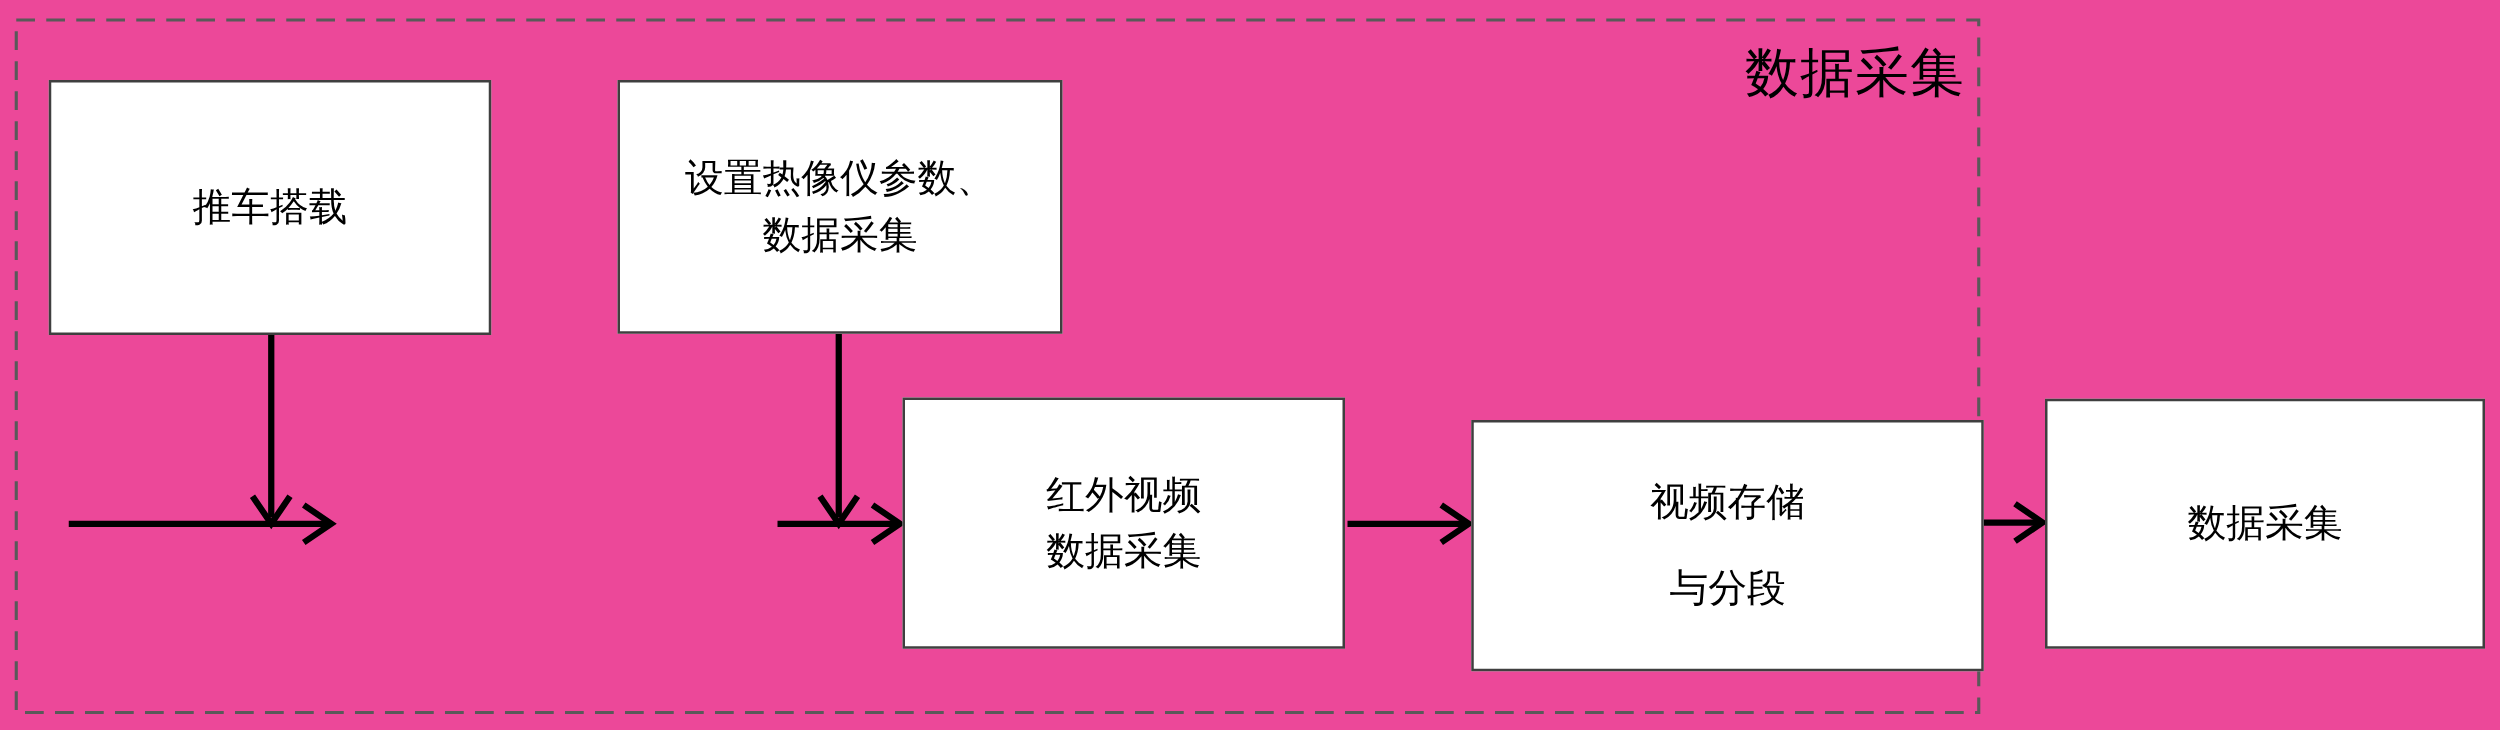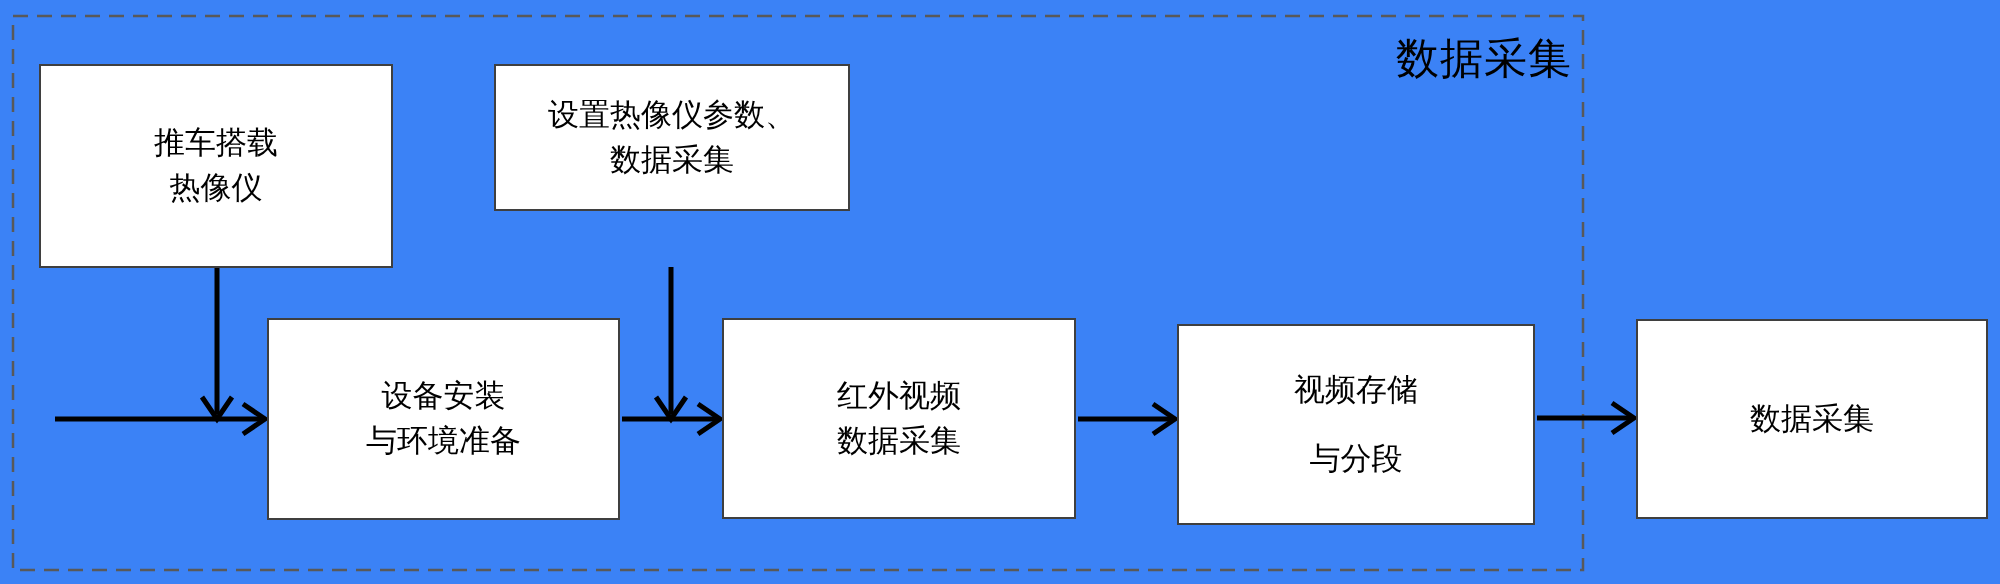--- a/index.html
+++ b/index.html
@@ -5,21 +5,21 @@
   html, body {
     margin: 0;
     padding: 0;
     background: #ffffff;
     font-family: "Liberation Sans", sans-serif;
   }
   .stage {
     position: relative;
     width: 2000px;
     height: 584px;
-    background: #3b82f6;
+    background: #ec4899;
     overflow: hidden;
     font-family: Liberation Serif, serif;
   }
   .arrows-layer {
     position: absolute;
     left: 0;
     top: 0;
     width: 2000px;
     height: 584px;
   }
@@ -32,24 +32,24 @@
     flex-direction: column;
     align-items: center;
     justify-content: center;
     text-align: center;
     color: #000000;
     font-size: 31px;
     line-height: 1.45;
     white-space: nowrap;
   }
   #node-cart        { left:  39px; top:  64px; width: 354px; height: 204px; }
-  #node-params      { left: 494px; top:  64px; width: 356px; height: 147px; }
+  #node-params      { left: 494px; top:  64px; width: 356px; height: 203px; }
   #node-install     { left: 267px; top: 318px; width: 353px; height: 202px; }
   #node-collect     { left: 722px; top: 318px; width: 354px; height: 201px; }
-  #node-storage     { left: 1177px; top: 324px; width: 358px; height: 201px; gap: 24px; }
+  #node-storage     { left: 1177px; top: 336px; width: 410px; height: 201px; gap: 24px; }
   #node-preprocess  { left: 1636px; top: 319px; width: 352px; height: 200px; }
   .group-label {
     position: absolute;
     left: 1396px;
     top: 30px;
     font-size: 43px;
     color: #000000;
     letter-spacing: 1px;
     white-space: nowrap;
   }
@@ -91,32 +91,27 @@
     <g stroke="#000000" stroke-width="5" fill="none">
       <path d="M1537 418 H1631"></path>
       <path d="M1612 403 L1634 418 L1612 433"></path>
     </g>
   </svg>
 
   <div class="group-label">数据采集</div>
 
   <div class="node" id="node-cart">
     <span>推车搭载</span>
-    <span>热像仪</span>
   </div>
 
   <div class="node" id="node-params">
     <span>设置热像仪参数、</span>
     <span>数据采集</span>
   </div>
 
-  <div class="node" id="node-install">
-    <span>设备安装</span>
-    <span>与环境准备</span>
-  </div>
 
   <div class="node" id="node-collect">
     <span>红外视频</span>
     <span>数据采集</span>
   </div>
 
   <div class="node" id="node-storage">
     <span>视频存储</span>
     <span>与分段</span>
   </div>

